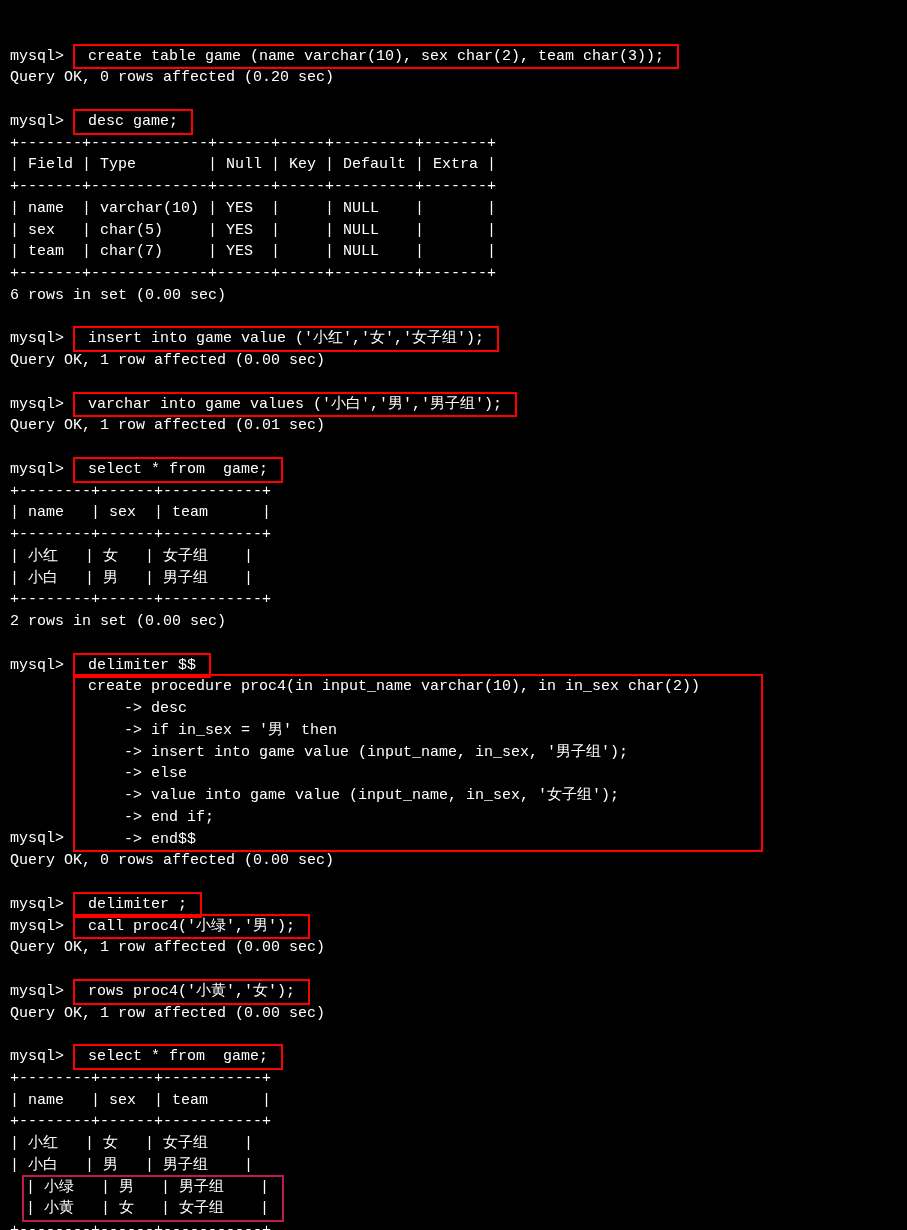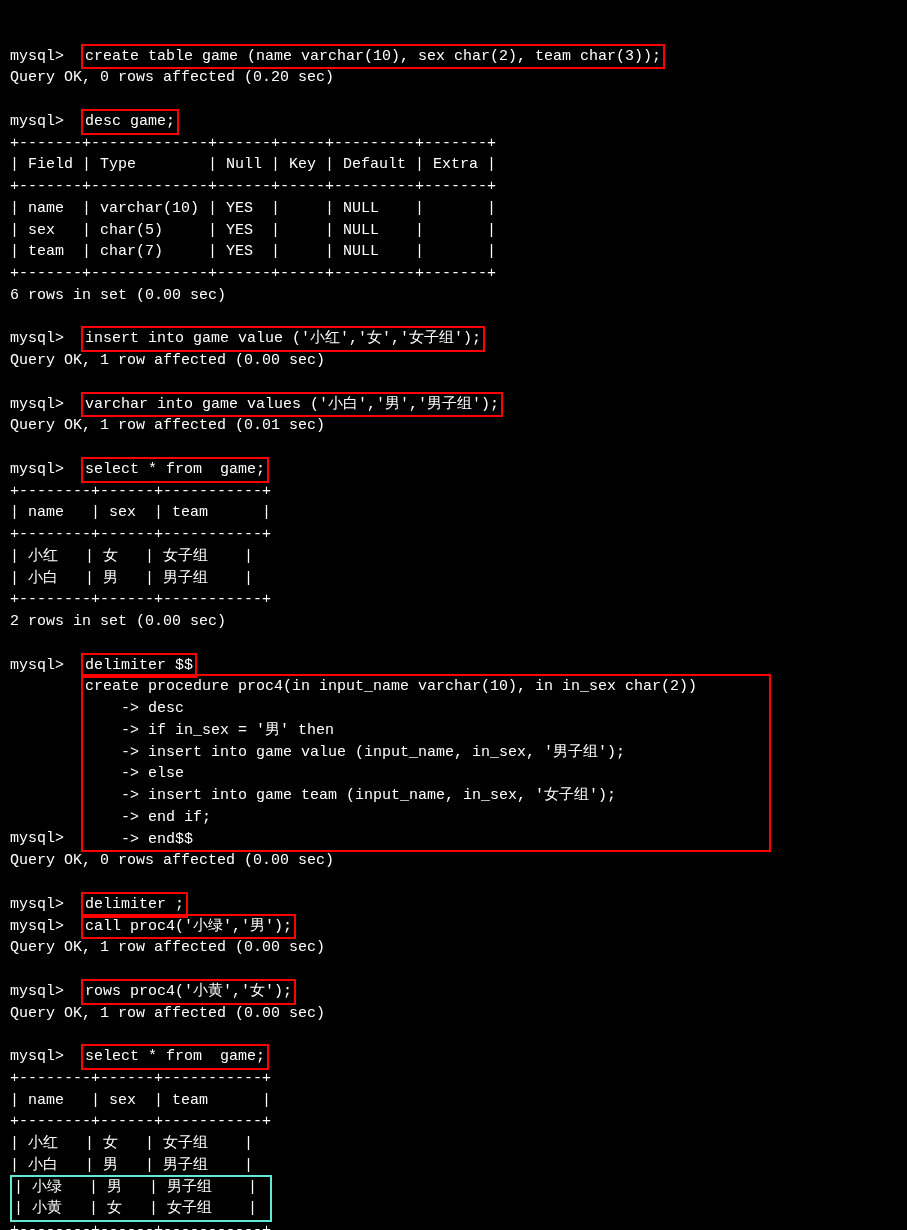--- a/index.html
+++ b/index.html
@@ -12,29 +12,29 @@
     line-height: 1.45;
     white-space: pre;
     width: 907px;
     box-sizing: border-box;
   }
   .prompt { color: #ffffff; }
   .hl {
     display: inline-block;
     border: 2px solid #ff0000;
     box-sizing: border-box;
-    padding: 0 2px;
-    margin: -2px 8px;
+    padding: 0 13px;
+    margin: -2px 0;
   }
   .row-hl {
     display: inline-block;
-    border: 2px solid #5eead4;
+    border: 2px solid #be185d;
     box-sizing: border-box;
     padding: 0 2px;
-    margin: -2px 0;
+    margin: -2px 12px;
   }
 </style>
 </head>
 <body>
 
 <span class="prompt">mysql&gt; </span><span class="hl">create table game (name varchar(10), sex char(2), team char(3));</span>
 <span>Query OK, 0 rows affected (0.20 sec)</span>
 
 <span class="prompt">mysql&gt; </span><span class="hl">desc game;</span>
 <span>+-------+-------------+------+-----+---------+-------+</span>
@@ -60,21 +60,21 @@
 <span>| 小白   | 男   | 男子组    |</span>
 <span>+--------+------+-----------+</span>
 <span>2 rows in set (0.00 sec)</span>
 
 <span class="prompt">mysql&gt; </span><span class="hl">delimiter $$</span>
 <span class="prompt">mysql&gt; </span><span class="hl" style="width:690px"><span>create procedure proc4(in input_name varchar(10), in in_sex char(2))</span>
 <span>    -&gt; </span><span>desc</span>
 <span>    -&gt; </span><span>if in_sex = '男' then</span>
 <span>    -&gt; </span><span>insert into game value (input_name, in_sex, '男子组');</span>
 <span>    -&gt; </span><span>else</span>
-<span>    -&gt; </span><span>insert into game team (input_name, in_sex, '女子组');</span>
+<span>    -&gt; </span><span>value into game value (input_name, in_sex, '女子组');</span>
 <span>    -&gt; </span><span>end if;</span>
 <span>    -&gt; </span><span>end$$</span></span>
 <span>Query OK, 0 rows affected (0.00 sec)</span>
 
 <span class="prompt">mysql&gt; </span><span class="hl">delimiter ;</span>
 <span class="prompt">mysql&gt; </span><span class="hl">call proc4('小绿','男');</span>
 <span>Query OK, 1 row affected (0.00 sec)</span>
 
 <span class="prompt">mysql&gt; </span><span class="hl">rows proc4('小黄','女');</span>
 <span>Query OK, 1 row affected (0.00 sec)</span>

